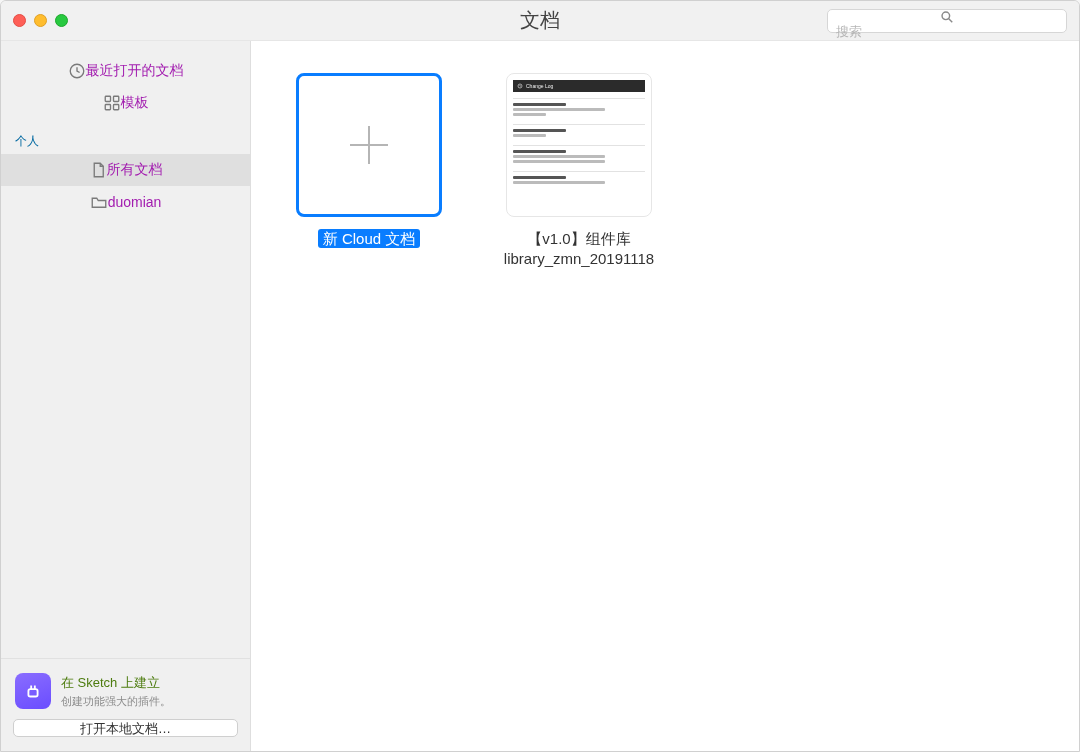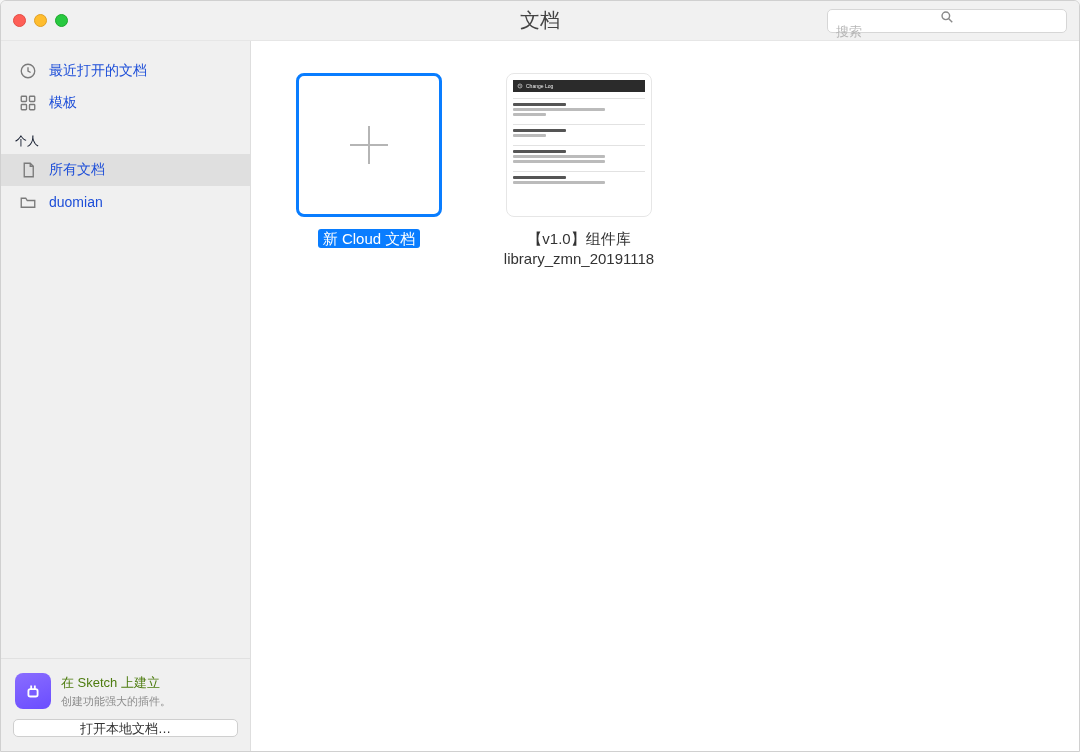--- a/index.html
+++ b/index.html
@@ -84,29 +84,29 @@
     .sb-list {
       flex: 1;
       padding-top: 14px;
       overflow-y: auto;
     }
     .sb-item {
       display: flex;
       align-items: center;
       height: 32px;
       padding: 0 18px;
-      gap: 12px;
-      color: #1d4ed8;
+      color: #a21caf;
       font-size: 14px;
       cursor: default;
+      justify-content: center;
     }
     .sb-item.selected { background: #dfdfdf; }
     .sb-section {
       font-size: 12px;
-      color: #0f172a;
+      color: #0369a1;
       padding: 14px 14px 4px;
     }
     .sb-icon { width: 18px; height: 18px; display: flex; align-items: center; justify-content: center; color: #7a7a7a; }
 
     .sb-footer {
       border-top: 1px solid #e1e1e1;
       padding: 10px 12px 14px;
     }
     .upsell {
       display: flex;

